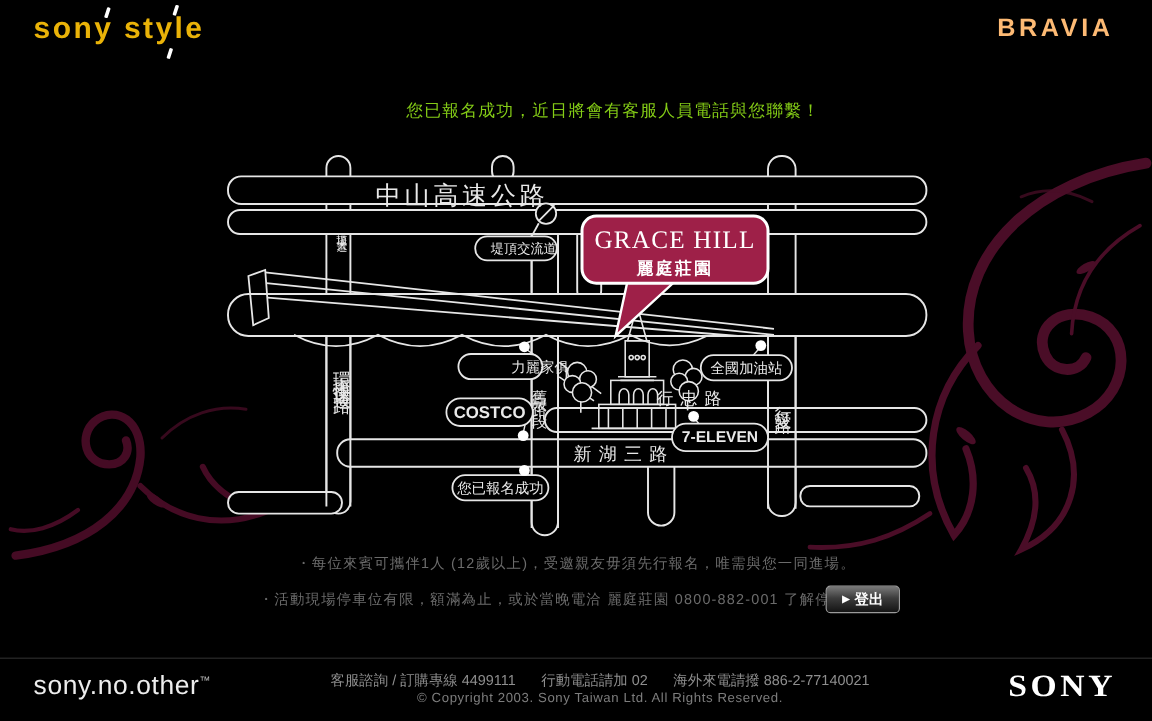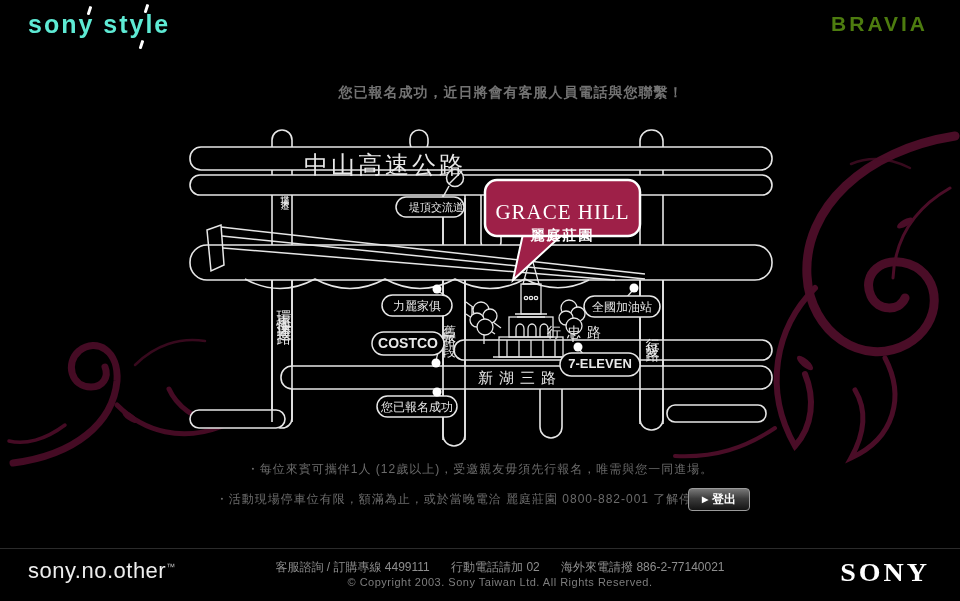--- a/index.html
+++ b/index.html
@@ -1,57 +1,57 @@
 <!DOCTYPE html>
 <html><head>
 <meta charset="utf-8">
 <style>
   html,body{margin:0;padding:0;background:#000;}
   body{width:960px;height:601px;position:relative;overflow:hidden;
        font-family:"Liberation Sans",sans-serif;-webkit-font-smoothing:antialiased;}
   .abs{position:absolute;}
 
   
-  .logo-sony-style{left:28px;top:10px;color:#5eead4;font-size:25px;font-weight:bold;
+  .logo-sony-style{left:28px;top:10px;color:#eab308;font-size:25px;font-weight:bold;
        letter-spacing:2px;}
   .logo-tick{position:absolute;width:2.5px;height:9px;background:#fff;border-radius:1px;}
   .tick1{left:60px;top:-4px;transform:rotate(18deg);}
   .tick2{left:117px;top:-6px;transform:rotate(18deg);}
   .tick3{left:112px;top:30px;transform:rotate(18deg);}
-  .brand-bravia{right:32px;top:12px;color:#4d7c0f;font-size:21px;letter-spacing:3px;
+  .brand-bravia{right:32px;top:12px;color:#fdba74;font-size:21px;letter-spacing:3px;
        font-weight:600;}
 
   
   .success-msg{left:0;top:84px;width:960px;text-align:center;text-indent:62px;
-       color:#737373;font-size:14px;font-weight:700;letter-spacing:1px;}
+       color:#84cc16;font-size:14px;font-weight:400;letter-spacing:1px;}
 
   
   .map{left:185px;top:122px;width:595px;height:330px;z-index:2;}
   .map svg{position:absolute;left:0;top:0;}
   .mlabel{position:absolute;color:#e9e9e9;white-space:nowrap;}
   .vert{writing-mode:vertical-rl;text-orientation:upright;}
-  .lbl-zhongshan{left:100px;top:27px;width:200px;text-align:center;font-size:24px;letter-spacing:3px;}
+  .lbl-zhongshan{left:100px;top:27px;width:200px;text-align:center;font-size:21px;letter-spacing:3px;}
   .lbl-xizhi{left:100px;top:57px;width:190px;text-align:center;font-size:13px;}
   .lbl-tiding-ic{left:211px;top:78px;width:68px;text-align:right;font-size:11px;}
   .lbl-tiding-blvd{left:93px;top:66px;font-size:9px;letter-spacing:2px;}
   .lbl-minquan-bridge{left:146px;top:89px;font-size:23px;letter-spacing:3px;}
   .lbl-minquan-e{left:402px;top:132px;font-size:16px;letter-spacing:4px;}
   .lbl-huandong{left:89px;top:176px;font-size:15px;letter-spacing:4px;}
   .lbl-jiuzong{left:255px;top:192px;font-size:13px;letter-spacing:5px;}
-  .lbl-lili{left:197px;top:176px;width:70px;text-align:center;font-size:12px;}
+  .lbl-lili{left:197px;top:176px;width:70px;font-size:12px;padding-left:44px;}
   .lbl-costco{left:187px;top:213px;width:72px;text-align:center;font-size:14px;font-weight:bold;}
   .lbl-darunfa{left:192px;top:277px;width:80px;text-align:center;font-size:12px;}
   .lbl-quanguo{left:399px;top:177px;width:76px;text-align:center;font-size:12px;}
   .lbl-xingzhong{left:362px;top:202px;font-size:14px;letter-spacing:6px;}
   .lbl-xingai{left:459px;top:205px;font-size:14px;letter-spacing:5px;}
   .lbl-7eleven{left:375px;top:234px;width:80px;text-align:center;font-size:13px;font-weight:bold;}
   .lbl-xinhu{left:293px;top:247px;font-size:15px;letter-spacing:6px;}
   .bubble-text{left:300px;top:58px;width:155px;height:56px;text-align:center;color:#fff;}
   .bubble-title{font-family:"Liberation Serif",serif;font-size:21px;letter-spacing:1px;
-       margin-top:20px;}
+       margin-top:8px;}
   .bubble-sub{font-size:14px;font-weight:bold;letter-spacing:2px;margin-top:2px;}
 
   
   .flourish-right{left:655px;top:128px;z-index:0;}
   .flourish-left{left:5px;top:285px;z-index:0;}
 
   
   .notice{left:0;width:960px;text-align:center;color:#6b6b6b;font-size:12px;letter-spacing:1px;}
   .notice1{top:461px;}
   .notice2{top:491px;}

